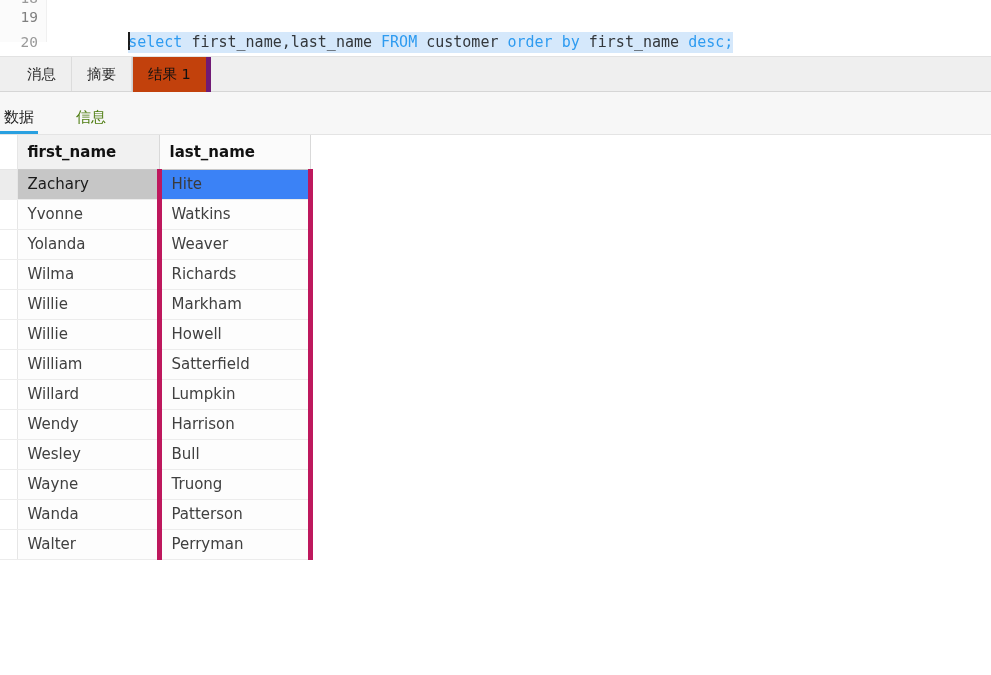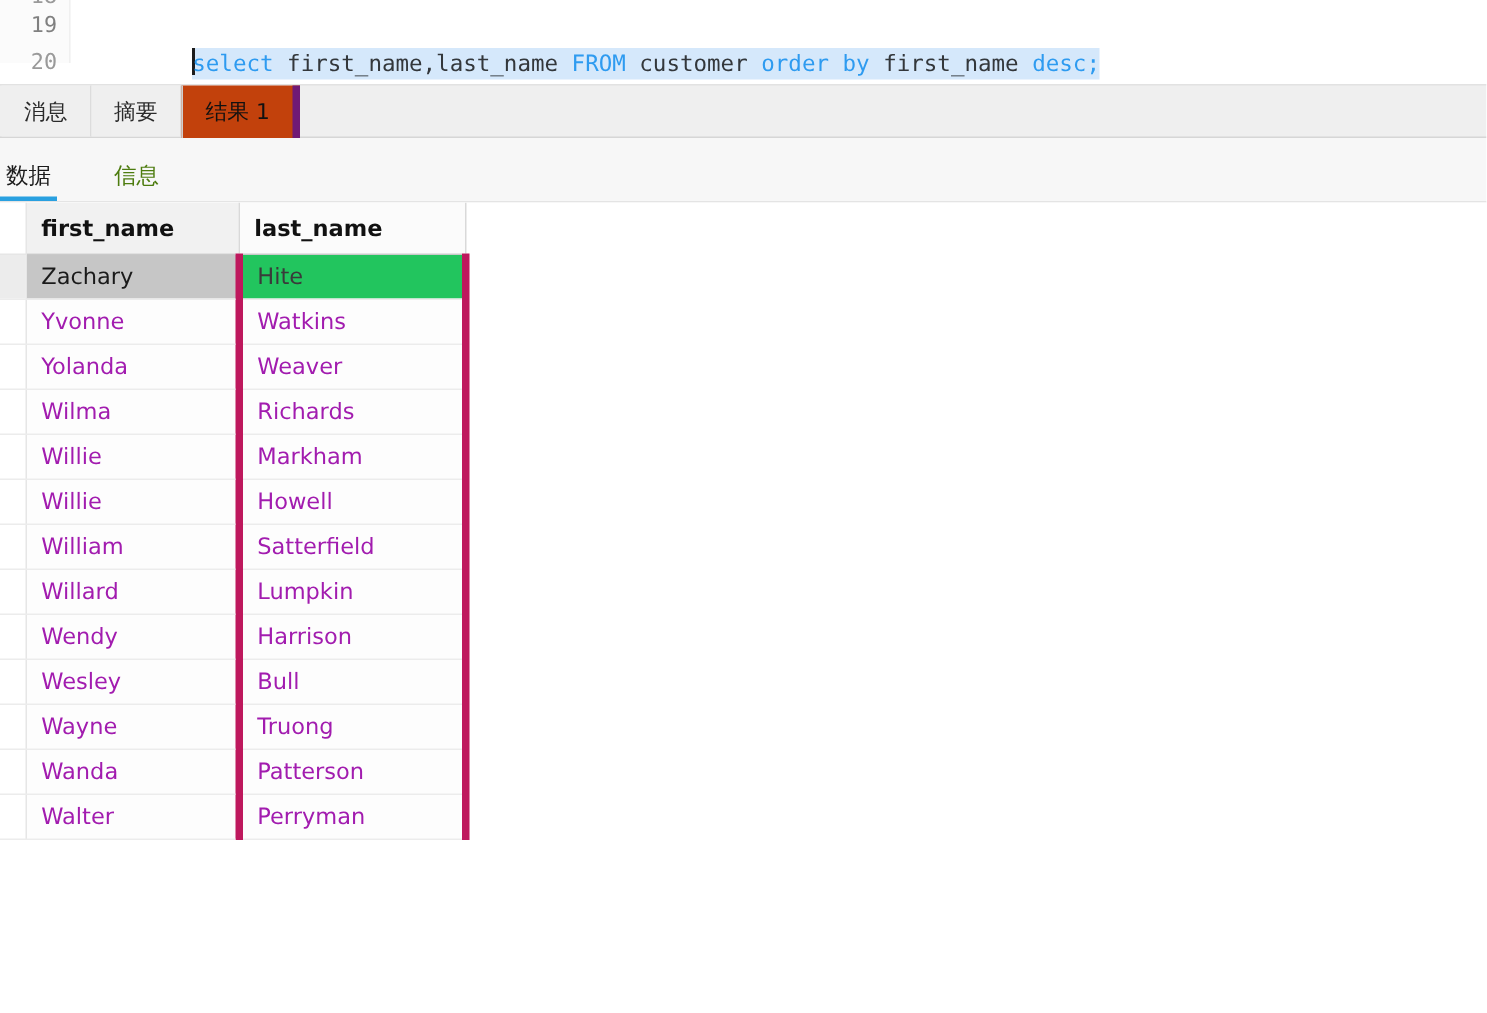--- a/index.html
+++ b/index.html
@@ -76,21 +76,21 @@
 
   
   .tabbar {
     position: relative;
     height: 36px;
     background: #efefef;
     border-top: 1px solid #e2e2e2;
     border-bottom: 1px solid #d6d6d6;
     display: flex;
     align-items: stretch;
-    padding-left: 1px;
+    padding-left: 12px;
     box-sizing: border-box;
   }
   .tab {
     display: flex;
     align-items: center;
     padding: 0 15px;
     font-size: 14.5px;
     color: #2b2b2b;
     border-right: 1px solid #dcdcdc;
     cursor: default;
@@ -150,21 +150,21 @@
   table.grid col.c-gutter { width: 17px; }
   table.grid col.c-first  { width: 142px; }
   table.grid col.c-last   { width: 151px; }
 
   table.grid th, table.grid td {
     height: 30px;
     padding: 0 0 0 10px;
     text-align: left;
     vertical-align: middle;
     font-weight: normal;
-    color: #a21caf;
+    color: #404040;
     box-sizing: border-box;
     overflow: hidden;
     white-space: nowrap;
   }
 
   table.grid thead th {
     background: #f1f1f1;
     font-weight: bold;
     font-size: 15px;
     color: #111111;
@@ -195,21 +195,21 @@
     border-bottom: 1px solid #ececec;
   }
   table.grid tbody tr.selected td.rowno {
     background: #ececec;
   }
   table.grid tbody tr.selected td.cell-first {
     background: #c6c6c6;
     color: #1a1a1a;
   }
   table.grid tbody tr.selected td.cell-last {
-    background: #22c55e;
+    background: #3b82f6;
     color: #3a3a3a;
   }
 </style>
 </head>
 <body>
 
 <div class="app">
 
   <div class="editor">
     <div class="gutter">

